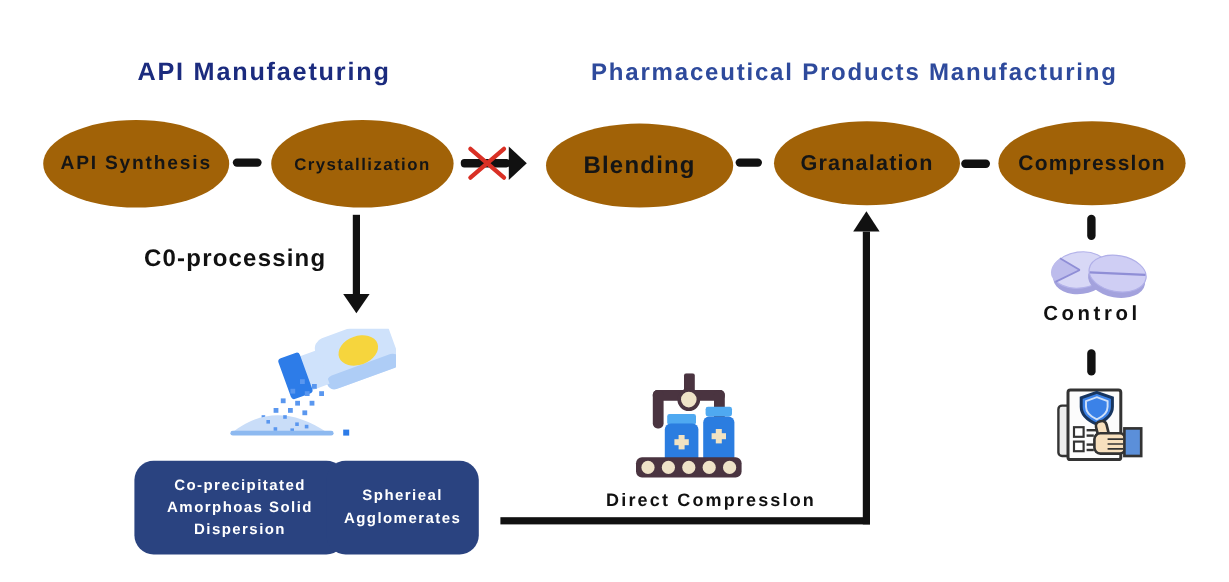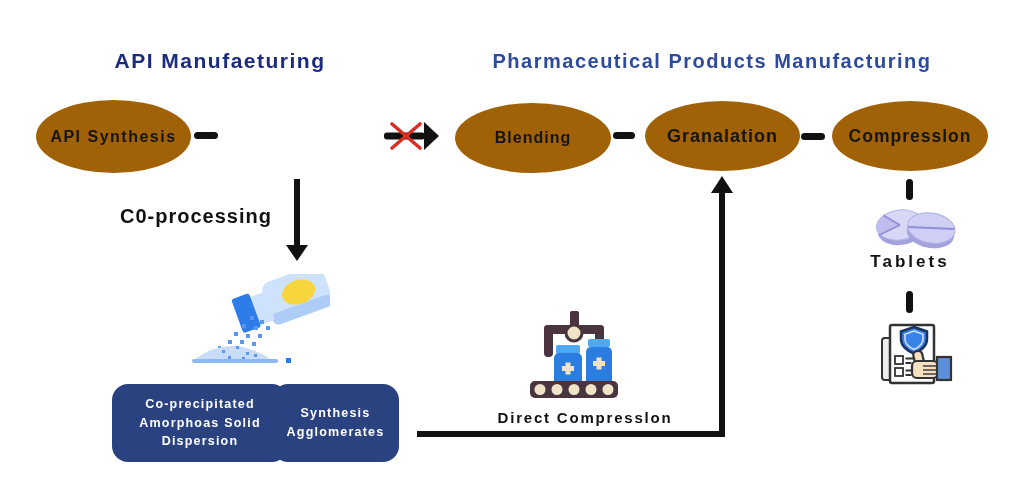--- a/index.html
+++ b/index.html
@@ -11,21 +11,21 @@
   #hdr-left{left:100px;top:49px;width:240px;font-size:21px;color:#1b2b7e;}
   #hdr-right{left:474px;top:50px;width:476px;font-size:20px;color:#2e4a9c;}
 
   .ellipse{
     position:absolute;background:#a16207;border-radius:50%;
     display:flex;align-items:center;justify-content:center;
     font-weight:bold;color:#151515;white-space:nowrap;
   }
   #el-api{left:36px;top:100px;width:155px;height:73px;font-size:16px;letter-spacing:1.5px;}
   #el-cry{left:226px;top:100px;width:152px;height:73px;font-size:14px;letter-spacing:1.2px;}
-  #el-ble{left:455px;top:103px;width:156px;height:70px;font-size:16px;letter-spacing:1px;}
+  #el-ble{left:455px;top:103px;width:156px;height:70px;font-size:20px;letter-spacing:1px;}
   #el-gra{left:645px;top:101px;width:155px;height:70px;font-size:18px;letter-spacing:1px;text-align:right;}
   #el-com{left:832px;top:101px;width:156px;height:70px;font-size:17.5px;letter-spacing:1px;}
 
   .hdash{position:absolute;height:7px;background:#111;border-radius:3.5px;}
   #dash-1{left:194px;top:132px;width:24px;}
   #dash-2{left:613px;top:132px;width:22px;}
   #dash-3{left:801px;top:133px;width:24px;}
   .vdash{position:absolute;width:7px;background:#111;border-radius:3.5px;}
   #vdash-1{left:906px;top:179px;height:21px;}
   #vdash-2{left:906px;top:291px;height:22px;}
@@ -39,21 +39,21 @@
     border-left:11px solid transparent;border-right:11px solid transparent;border-top:16px solid #111;}
 
   
   #elbow-h{position:absolute;left:417px;top:431px;width:308px;height:6px;background:#111;}
   #elbow-v{position:absolute;left:719px;top:193px;width:6px;height:244px;background:#111;}
   #elbow-head{position:absolute;left:711px;top:176px;width:0;height:0;
     border-left:11px solid transparent;border-right:11px solid transparent;border-bottom:17px solid #111;}
 
   .lbl{position:absolute;font-weight:bold;color:#111;}
   #lbl-cop{left:120px;top:205px;width:170px;font-size:20px;letter-spacing:1px;}
-  #lbl-dc{left:490px;top:409px;width:190px;font-size:15px;letter-spacing:1.8px;text-align:center;}
+  #lbl-dc{left:490px;top:409px;width:190px;font-size:15px;letter-spacing:1.8px;text-align:right;}
   #lbl-tablets{left:862px;top:252px;width:96px;font-size:17px;letter-spacing:3px;text-align:center;}
   #lbl-qc{left:855px;top:389px;width:110px;font-size:18px;letter-spacing:2px;text-align:center;
     white-space:pre-line;line-height:1.3;}
 
   .navybox{
     position:absolute;background:#2a4380;border-radius:16px;color:#ffffff;font-weight:bold;
     display:flex;flex-direction:column;align-items:center;justify-content:center;
     font-size:12.5px;letter-spacing:1.2px;text-align:center;line-height:1.5;
   }
   #box-coprecip{left:112px;top:384px;width:176px;height:78px;}
@@ -67,20 +67,21 @@
 </head>
 <body>
 
 <div class="canvas">
 
   <div class="hdr" id="hdr-left">API Manufaeturing</div>
   <div class="hdr" id="hdr-right">Pharmaceutical Products Manufacturing</div>
 
   <div class="ellipse" id="el-api">API Synthesis</div>
   <div class="hdash" id="dash-1"></div>
+  <div class="ellipse" id="el-cry">Crystallization</div>
 
   <svg class="icon-abs" id="icon-blocked-arrow" width="58" height="34" viewBox="0 0 58 34">
     <rect x="2" y="13.5" width="41" height="7" rx="3" fill="#111"></rect>
     <polygon points="42,3 57,17 42,31" fill="#111"></polygon>
     <line x1="10" y1="5" x2="38" y2="29" stroke="#d93025" stroke-width="3.6" stroke-linecap="round"></line>
     <line x1="10" y1="29" x2="38" y2="5" stroke="#d93025" stroke-width="3.6" stroke-linecap="round"></line>
   </svg>
 
   <div class="ellipse" id="el-ble">Blending</div>
   <div class="hdash" id="dash-2"></div>
@@ -126,21 +127,21 @@
     <rect x="4" y="85" width="86" height="4" rx="2" fill="#8db9f0"></rect>
     <rect x="98" y="84" width="5" height="5" fill="#2d7ce8"></rect>
   </svg>
 
   <div class="navybox" id="box-coprecip">
     <span>Co-precipitated</span>
     <span>Amorphoas Solid</span>
     <span>Dispersion</span>
   </div>
   <div class="navybox" id="box-spherical">
-    <span>Synthesis</span>
+    <span>Spherieal</span>
     <span>Agglomerates</span>
   </div>
 
   <div id="elbow-h"></div>
   <div id="elbow-v"></div>
   <div id="elbow-head"></div>
 
   <svg class="icon-abs" id="icon-conveyor" width="96" height="88" viewBox="0 0 96 88">
     <rect x="44" y="0" width="9" height="16" rx="2" fill="#4a3440"></rect>
     <rect x="18" y="14" width="60" height="9" rx="4" fill="#4a3440"></rect>
@@ -173,21 +174,21 @@
       <path d="M26 21 L4.5 28 A23 15 0 0 1 11 9 Z" fill="#bdbcec"></path>
       <line x1="26" y1="21" x2="4.5" y2="28" stroke="#8f8ed6" stroke-width="1.6"></line>
       <line x1="26" y1="21" x2="11" y2="9" stroke="#8f8ed6" stroke-width="1.6"></line>
     </g>
     <g transform="rotate(10 57 26)">
       <ellipse cx="57" cy="29" rx="24" ry="15" fill="#a3a2dd"></ellipse>
       <ellipse cx="57" cy="24" rx="24" ry="15" fill="#cfcef4" stroke="#b0afe8" stroke-width="1"></ellipse>
       <line x1="34" y1="27" x2="80" y2="21" stroke="#8f8ed6" stroke-width="2"></line>
     </g>
   </svg>
-  <div class="lbl" id="lbl-tablets">Tablets</div>
+  <div class="lbl" id="lbl-tablets">Control</div>
 
   <div class="vdash" id="vdash-2"></div>
 
   <svg class="icon-abs" id="icon-qc" width="88" height="66" viewBox="0 0 88 66">
     <rect x="6" y="16" width="10" height="42" rx="3" fill="#ededed" stroke="#333" stroke-width="2"></rect>
     <rect x="14" y="3" width="44" height="58" rx="2" fill="#fcfcfc" stroke="#333" stroke-width="2.5"></rect>
     <path d="M38 5 L51 9.5 V17 Q51 26 38 31.5 Q25 26 25 17 V9.5 Z" fill="#3b82e8" stroke="#17355f" stroke-width="2.5"></path>
     <path d="M38 9 L47 12.3 V17 Q47 23.5 38 27.5 Q29 23.5 29 17 V12.3 Z" fill="none" stroke="#cfe0f8" stroke-width="1.6"></path>
     <rect x="19" y="34" width="8" height="8" fill="#fff" stroke="#333" stroke-width="1.8"></rect>
     <rect x="19" y="46" width="8" height="8" fill="#fff" stroke="#333" stroke-width="1.8"></rect>

